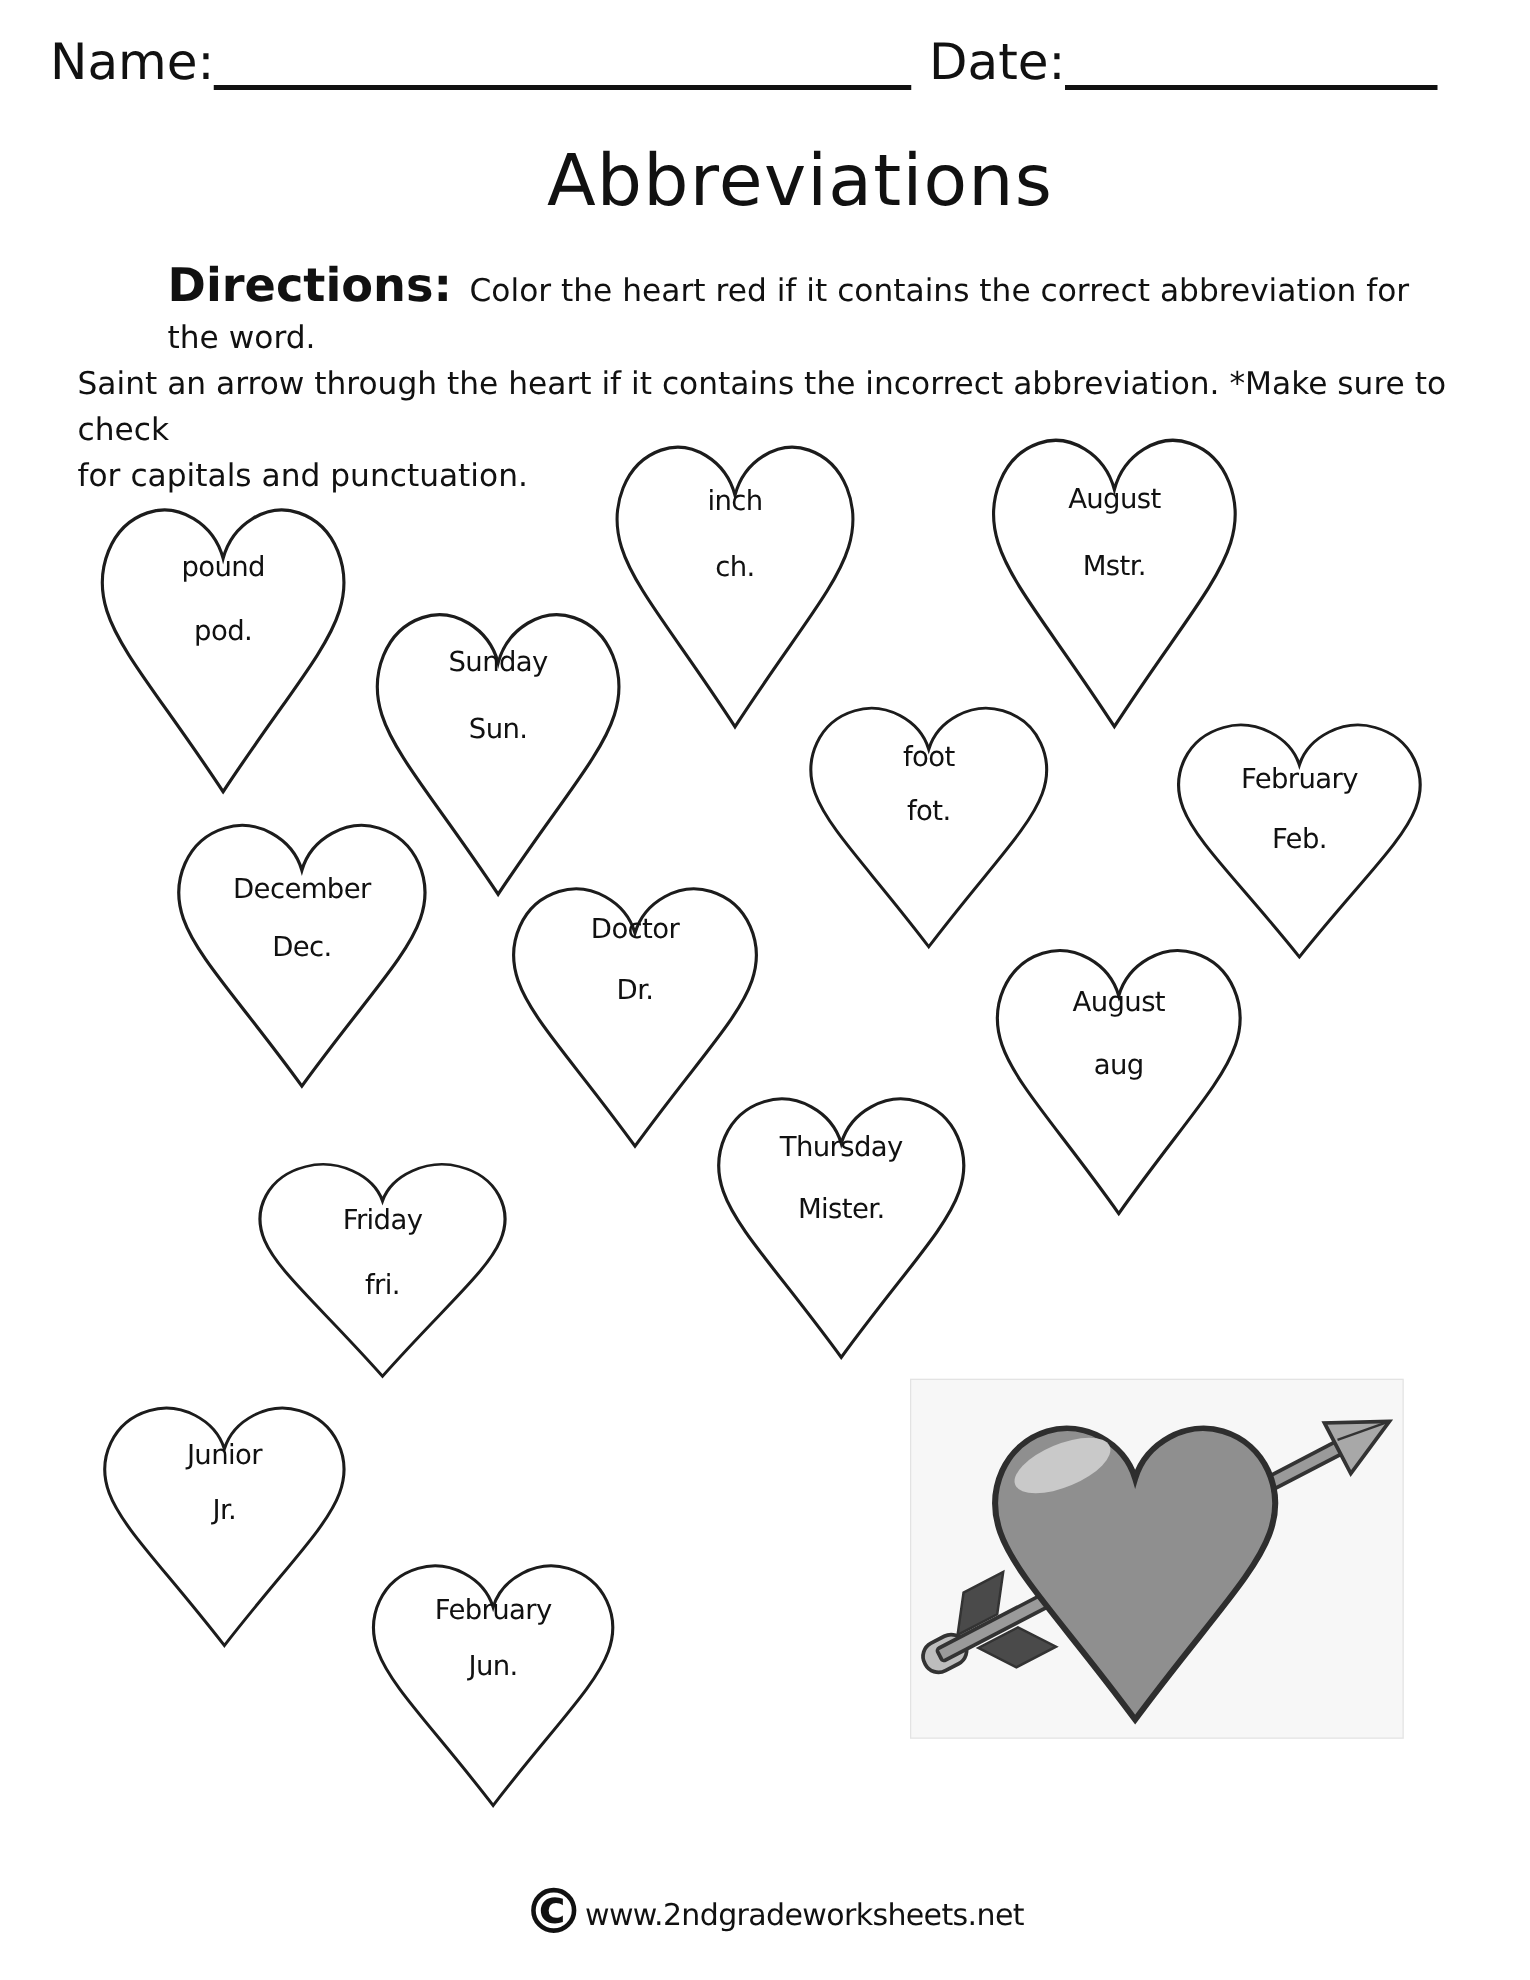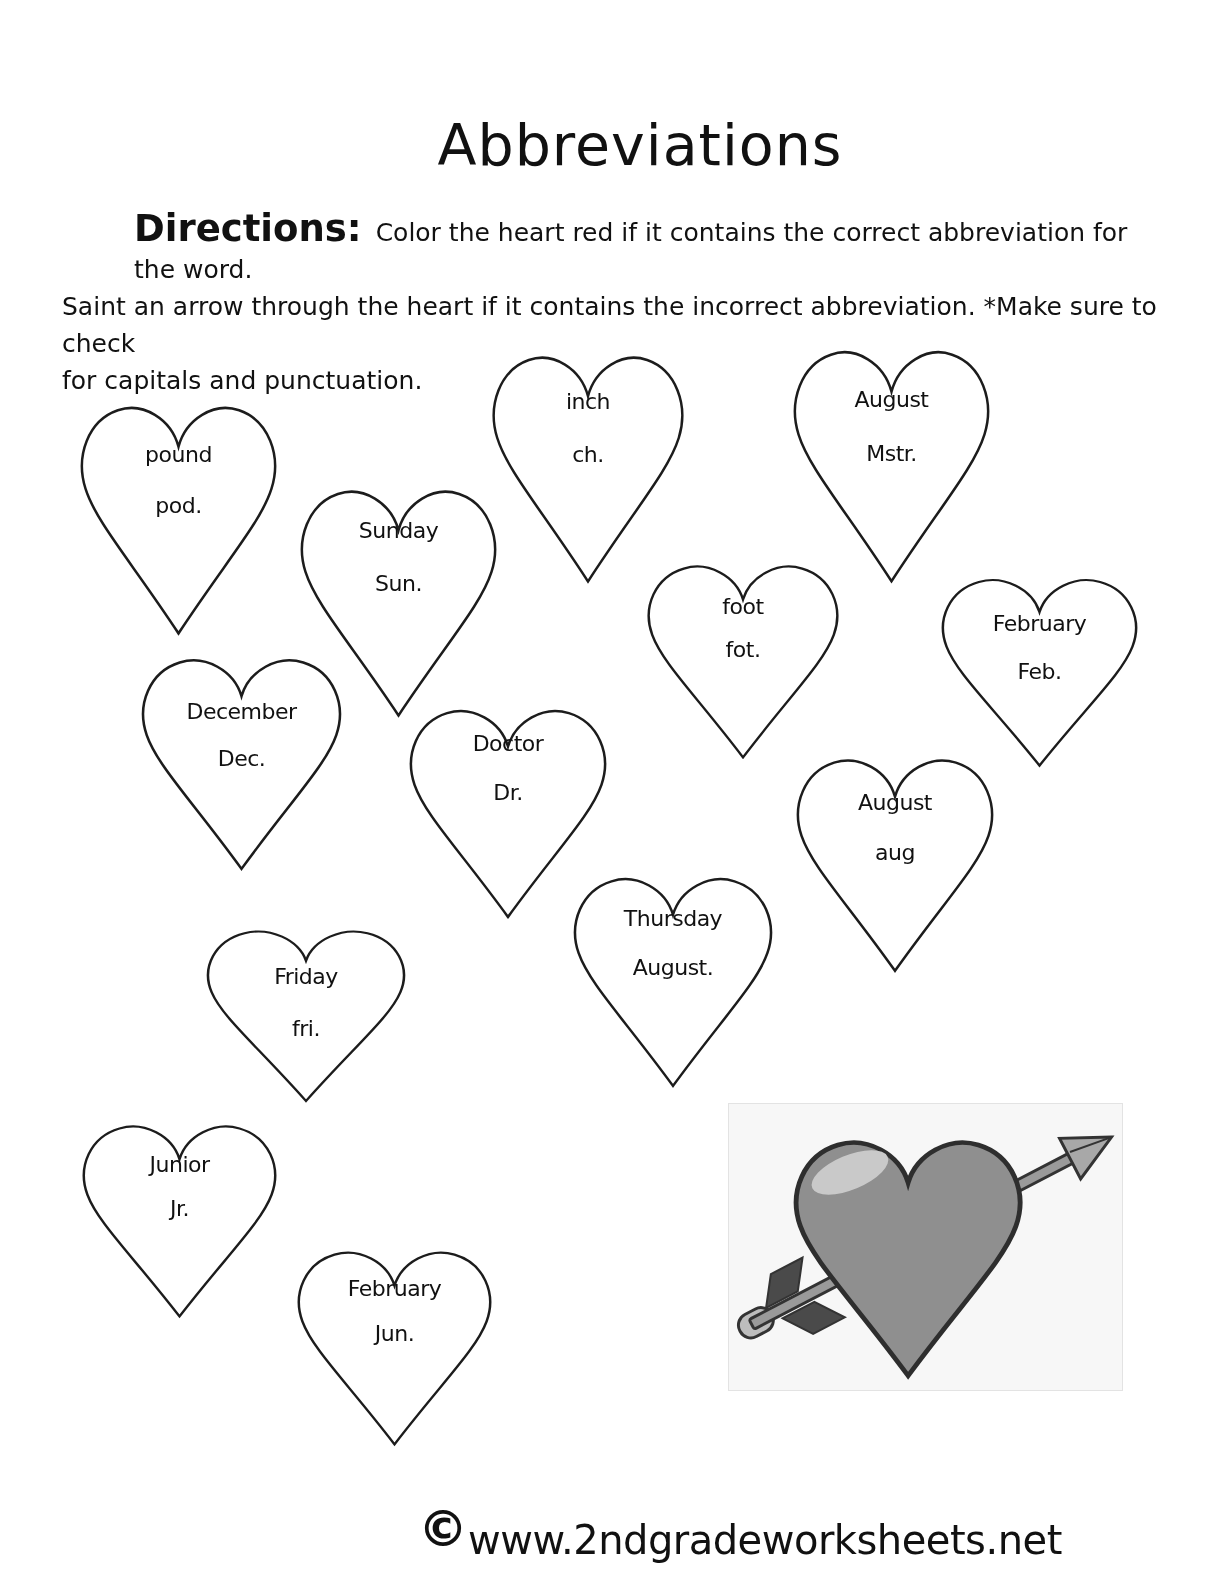--- a/index.html
+++ b/index.html
@@ -29,27 +29,33 @@
   .heart .abbr{top:var(--at,40%);}
 
   
   .clipart{position:absolute;left:728px;top:1103px;width:395px;height:288px;
            background:#f7f7f7;border:1px solid #e3e3e3;box-sizing:border-box;}
   .clipart svg{width:100%;height:100%;display:block;}
 
   
   .footer{position:absolute;left:418px;top:1504px;display:flex;align-items:flex-start;}
   .copy{font-size:50px;line-height:1;font-weight:bold;}
-  .site{font-size:40px;line-height:1;margin-top:16px;letter-spacing:-0.5px;}
+  .site{font-size:24px;line-height:1;margin-top:16px;letter-spacing:-0.5px;}
 </style>
 </head>
 <body>
 
 <div class="page">
 
+  <div class="name-row">
+    <span class="fld-label">Name:</span>
+    <span class="blank-line blank-name"></span>
+    <span class="fld-label">Date:</span>
+    <span class="blank-line blank-date"></span>
+  </div>
 
   <div class="title">Abbreviations</div>
 
   <div class="directions">
     <div class="dir-line1"><span class="dir-label">Directions:</span><span>Color the heart red if it contains the correct abbreviation for the word.</span></div>
     <div>Saint an arrow through the heart if it contains the incorrect abbreviation.  *Make sure to check</div>
     <div>for capitals and punctuation.</div>
   </div>
 
   <svg width="0" height="0" style="position:absolute" aria-hidden="true">
@@ -128,21 +134,21 @@
       </svg>
     <div class="word">August</div>
     <div class="abbr">aug</div>
   </div>
 
   <div class="heart" style="left:567px;top:859px;width:212px;height:233px;--wt:18%;--at:39%">
     <svg viewBox="0 0 200 230" preserveAspectRatio="none">
         <use href="#heartPath" fill="#fff" stroke="#1c1c1c" stroke-width="2.4"></use>
       </svg>
     <div class="word">Thursday</div>
-    <div class="abbr">August.</div>
+    <div class="abbr">Mister.</div>
   </div>
 
   <div class="heart" style="left:200px;top:915px;width:212px;height:191px;--wt:23%;--at:50%">
     <svg viewBox="0 0 200 230" preserveAspectRatio="none">
         <use href="#heartPath" fill="#fff" stroke="#1c1c1c" stroke-width="2.4"></use>
       </svg>
     <div class="word">Friday</div>
     <div class="abbr">fri.</div>
   </div>
 

